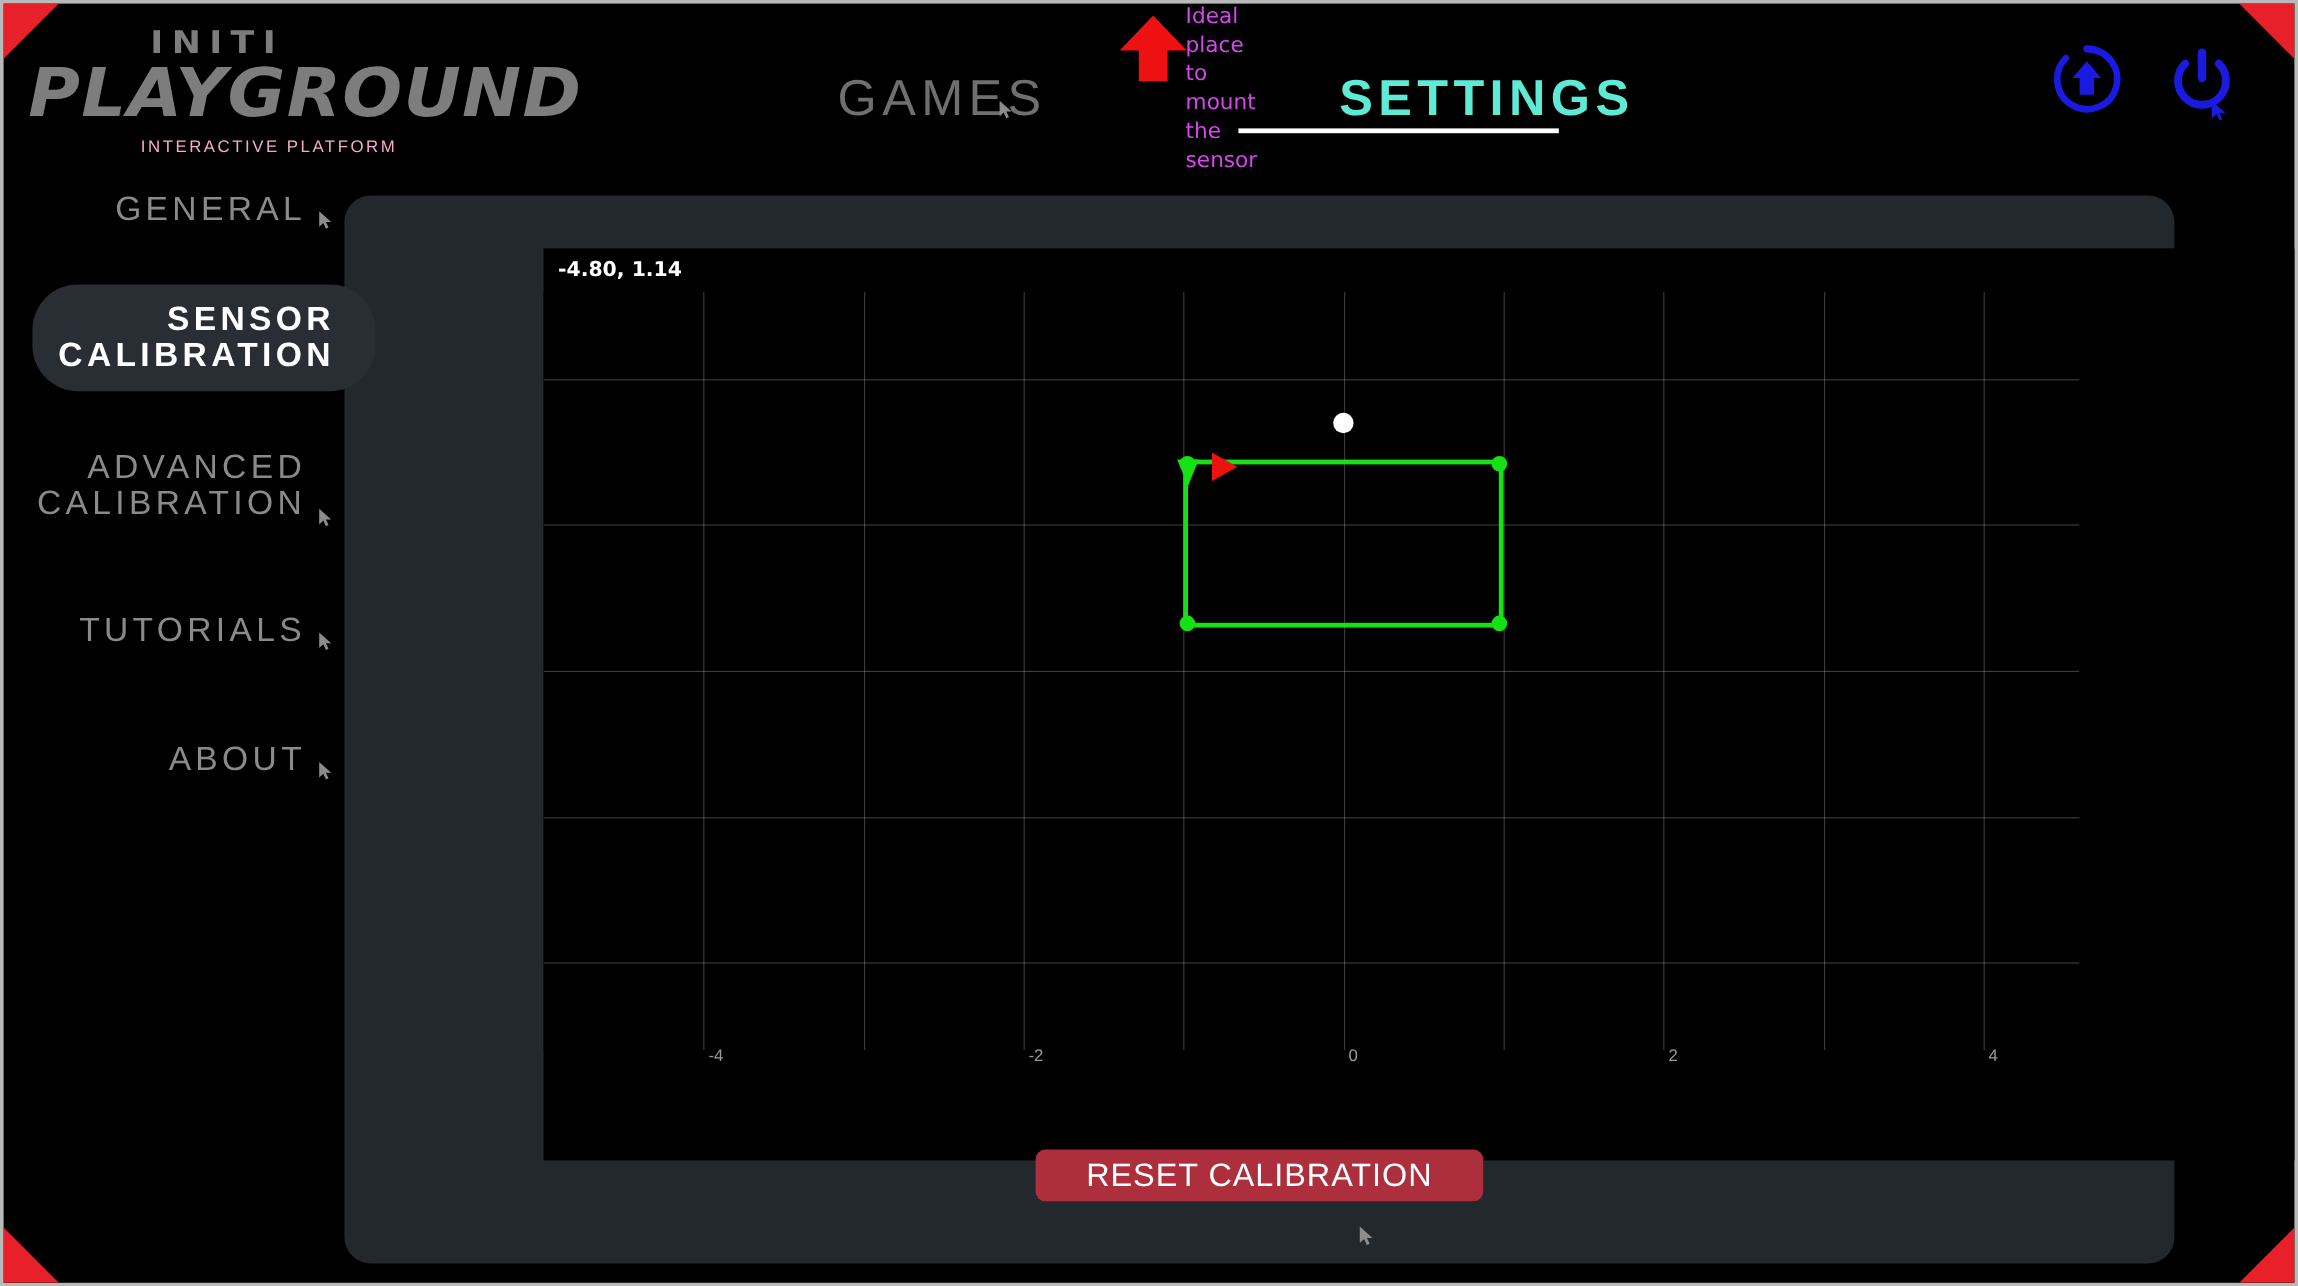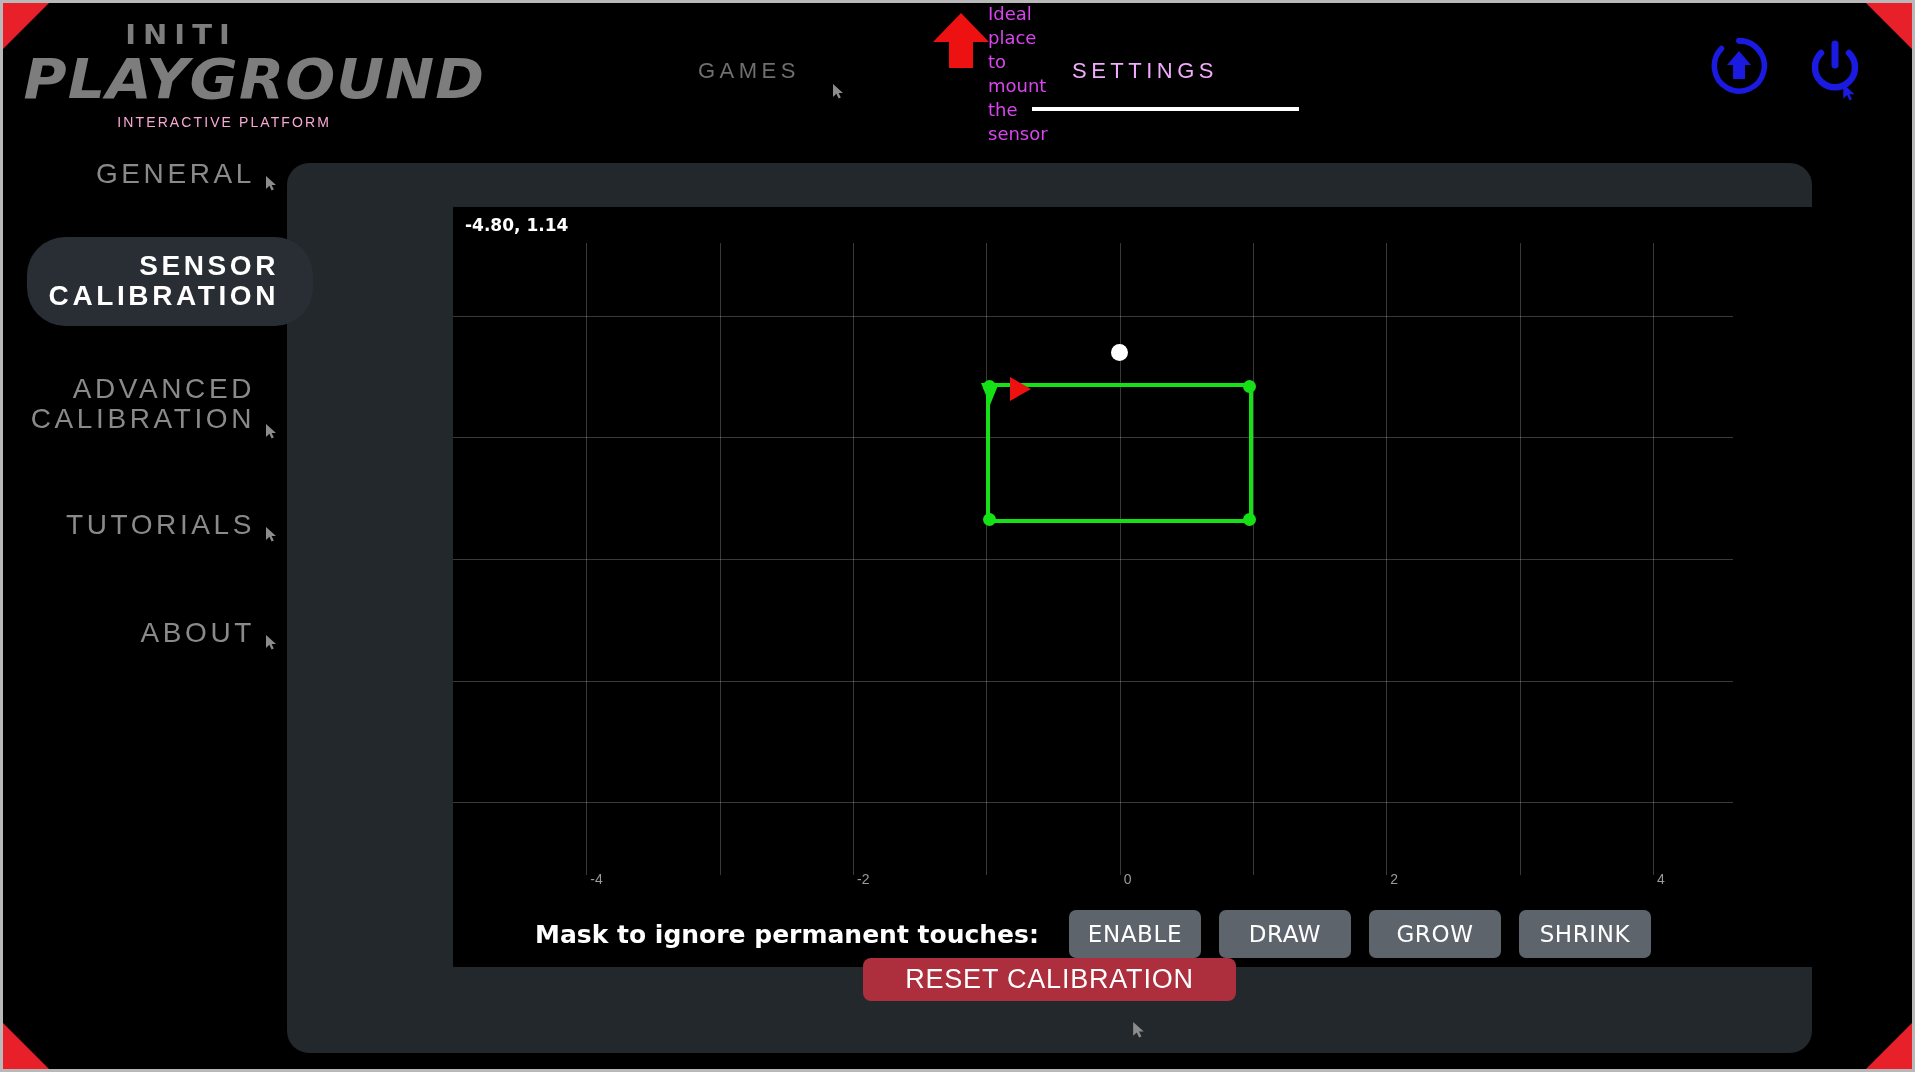--- a/index.html
+++ b/index.html
@@ -78,27 +78,27 @@
   #topnav {
     position: absolute;
     left: 0; top: 0;
     width: 1915px;
     height: 120px;
     z-index: 12;
   }
   .navtab {
     position: absolute;
     top: 55px;
-    font-size: 22px;
+    font-size: 42px;
     letter-spacing: 4.5px;
     font-weight: 500;
     color: #6f6f6f;
     white-space: nowrap;
   }
-  .navtab.active { color: #f0abfc; font-weight: normal; }
+  .navtab.active { color: #5eead4; font-weight: bold; margin-left: 44px; }
   #tab-games { left: 695px; }
   #tab-settings { left: 1069px; }
   #settings-underline {
     position: absolute;
     left: 1029px; top: 104px;
     width: 267px; height: 4px;
     background: #ffffff;
   }
 
   
@@ -443,27 +443,20 @@
       <div class="handle h-tl" style="background: rgb(22, 224, 22);"></div>
       <div class="handle h-tr" style="background: rgb(22, 224, 22);"></div>
       <div class="handle h-bl" style="background: rgb(22, 224, 22);"></div>
       <div class="handle h-br" style="background: rgb(22, 224, 22);"></div>
       <div id="red-tri-marker"></div>
       <div id="green-down-arrow"></div>
     </div>
 
     <div id="white-dot" style="left: 658.167px; top: 136.885px; background: rgb(255, 255, 255);"></div>
 
-    <div id="mask-bar">
-      <div id="mask-label">Mask to ignore permanent touches:</div>
-      <button class="mask-btn">ENABLE</button>
-      <button class="mask-btn">DRAW</button>
-      <button class="mask-btn">GROW</button>
-      <button class="mask-btn">SHRINK</button>
-    </div>
   <div class="xtick" style="left: 137.333px;">-4</div>
       <div class="xtick" style="left: 404px;">-2</div>
       <div class="xtick" style="left: 670.667px;">0</div>
       <div class="xtick" style="left: 937.333px;">2</div>
       <div class="xtick" style="left: 1204px;">4</div>
       <div class="ytick" style="top: 91.9231px;">0</div>
       <div class="ytick" style="top: 335px;">2</div>
       <div class="ytick" style="top: 578.077px;">4</div>
     </div>
 

